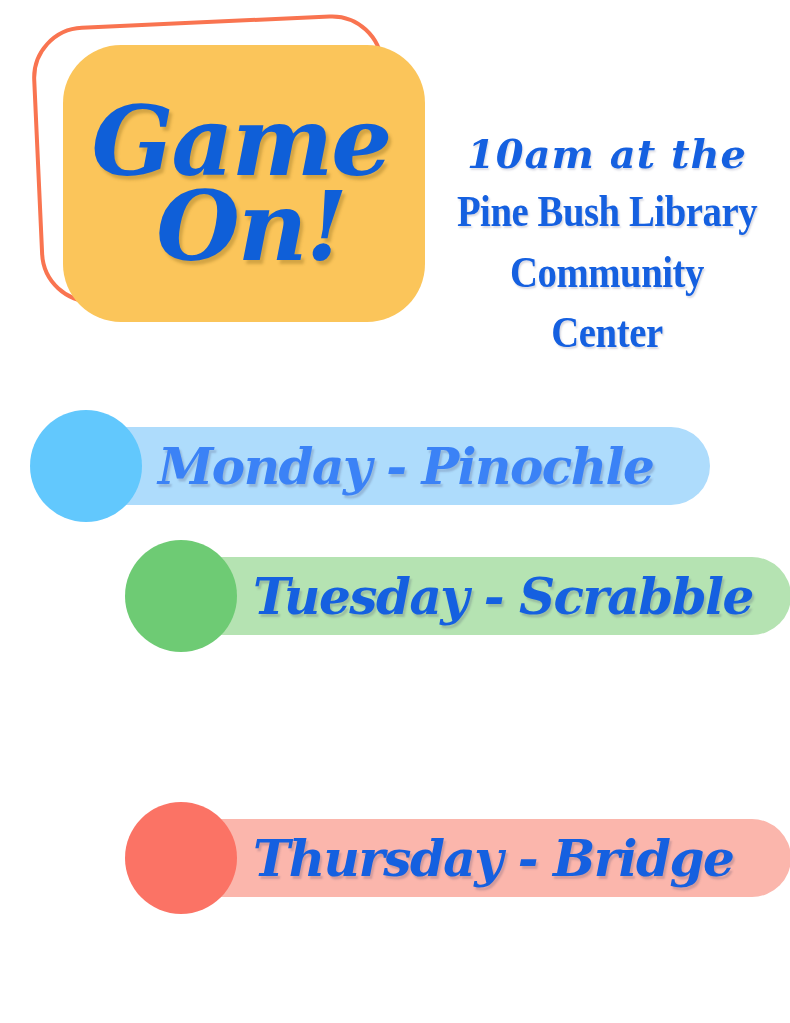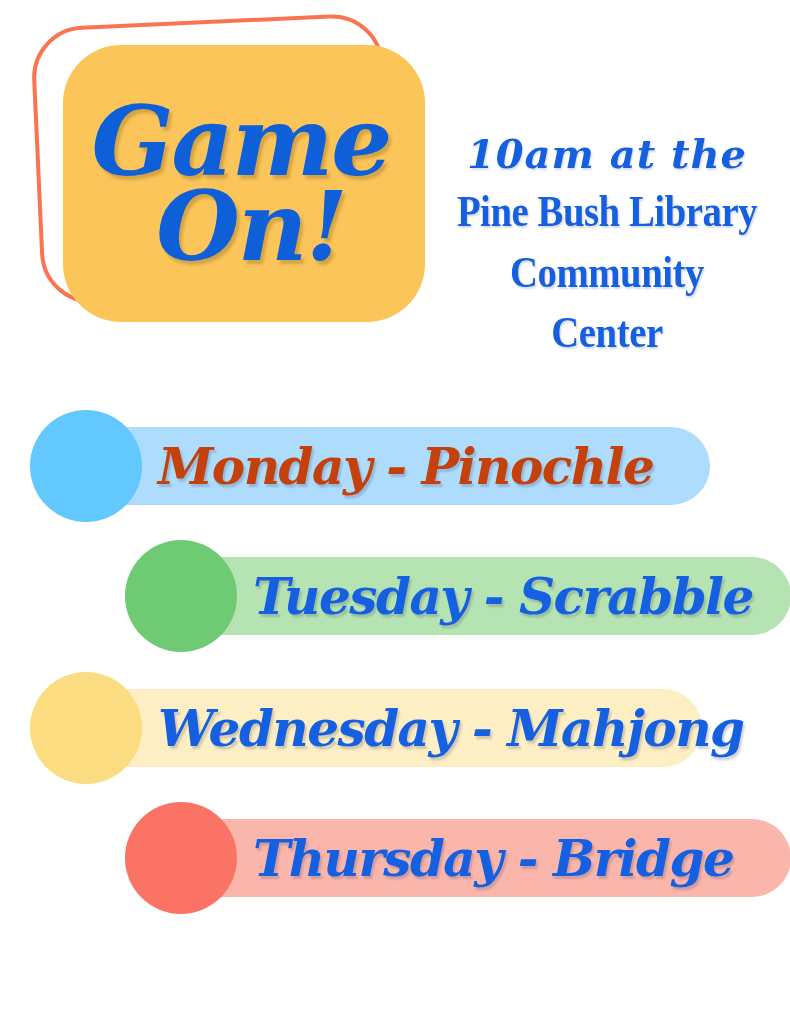--- a/index.html
+++ b/index.html
@@ -219,34 +219,29 @@
       </div>
     </div>
 
   </div>
 
   <div id="days-area">
 
     <div class="day-row" id="day-row-0">
       <div class="day-pill" style="background-color: rgb(174, 220, 252);"></div>
       <div class="day-dot" style="background-color: rgb(98, 200, 253);"></div>
-      <div class="day-label" style="color: #c2410c;">Monday - Pinochle</div>
+      <div class="day-label" style="color: #3b82f6;">Monday - Pinochle</div>
     </div>
 
     <div class="day-row" id="day-row-1">
       <div class="day-pill" style="background-color: rgb(181, 227, 178);"></div>
       <div class="day-dot" style="background-color: rgb(110, 203, 116);"></div>
       <div class="day-label" style="color: rgb(21, 96, 224);">Tuesday - Scrabble</div>
     </div>
 
-    <div class="day-row" id="day-row-2">
-      <div class="day-pill" style="background-color: rgb(253, 238, 196);"></div>
-      <div class="day-dot" style="background-color: rgb(251, 220, 129);"></div>
-      <div class="day-label" style="color: rgb(21, 96, 224);">Wednesday - Mahjong</div>
-    </div>
 
     <div class="day-row" id="day-row-3">
       <div class="day-pill" style="background-color: rgb(251, 182, 172);"></div>
       <div class="day-dot" style="background-color: rgb(251, 115, 101);"></div>
       <div class="day-label" style="color: rgb(21, 96, 224);">Thursday - Bridge</div>
     </div>
 
   </div>
 
 </div>

